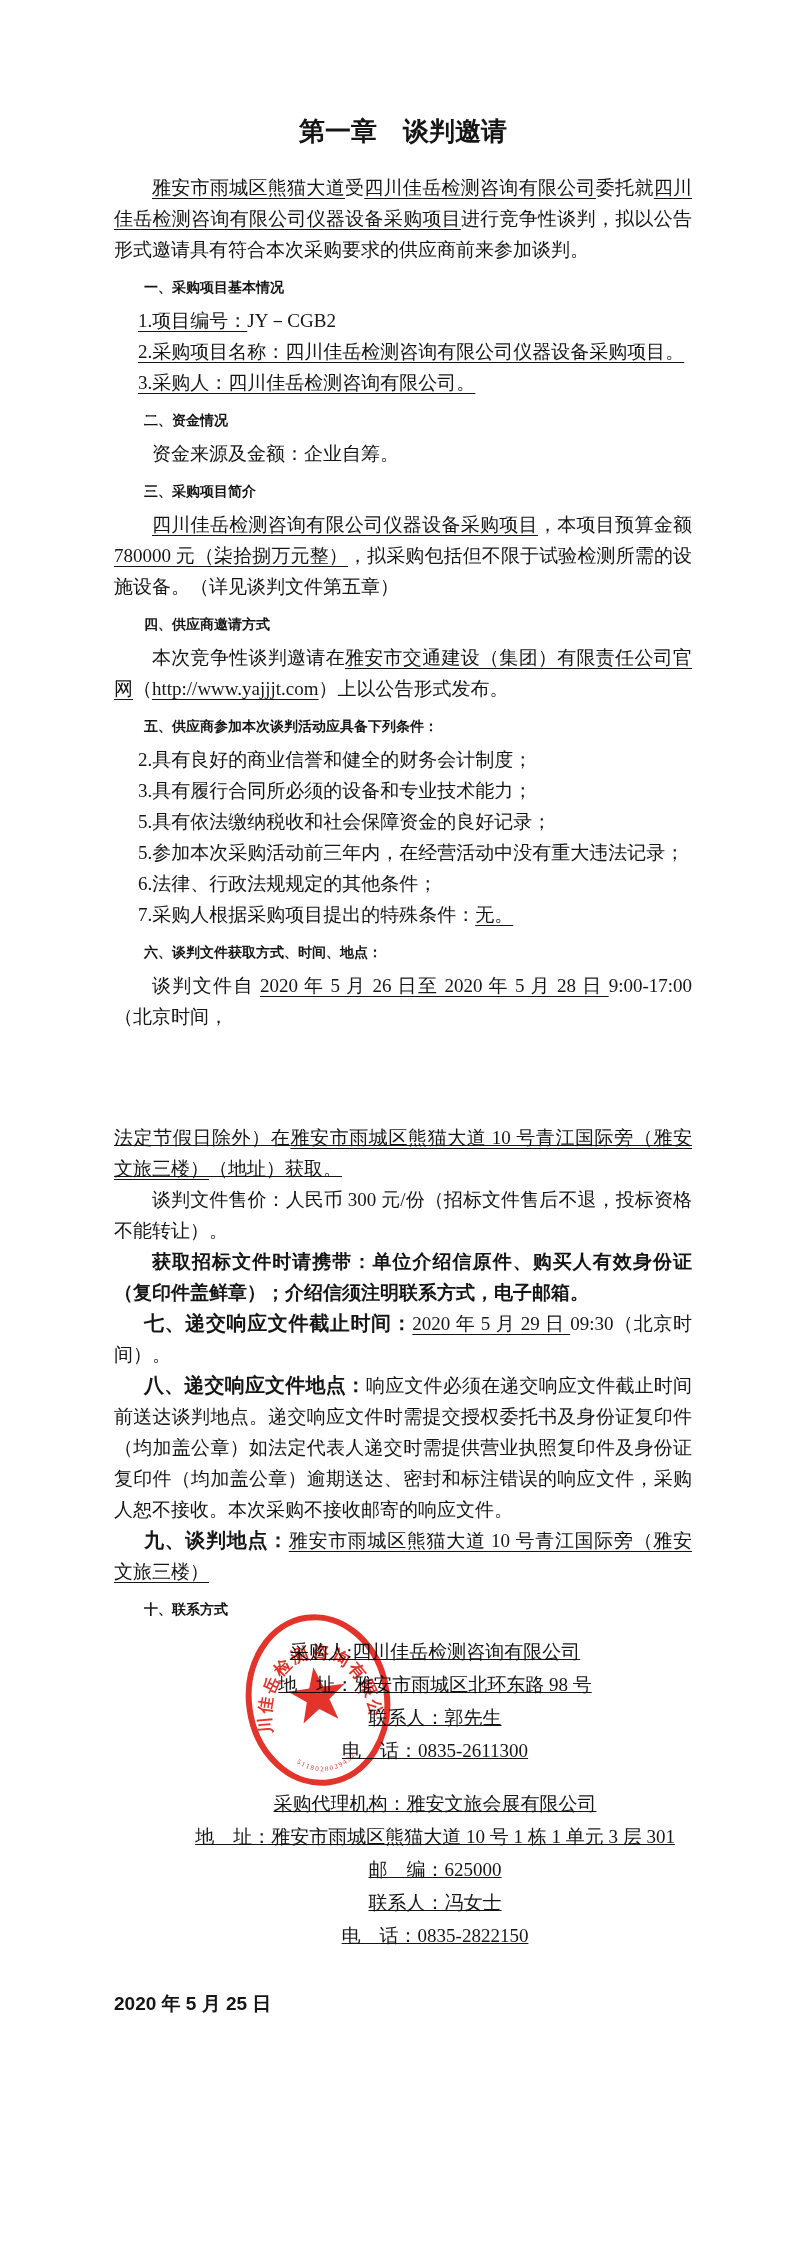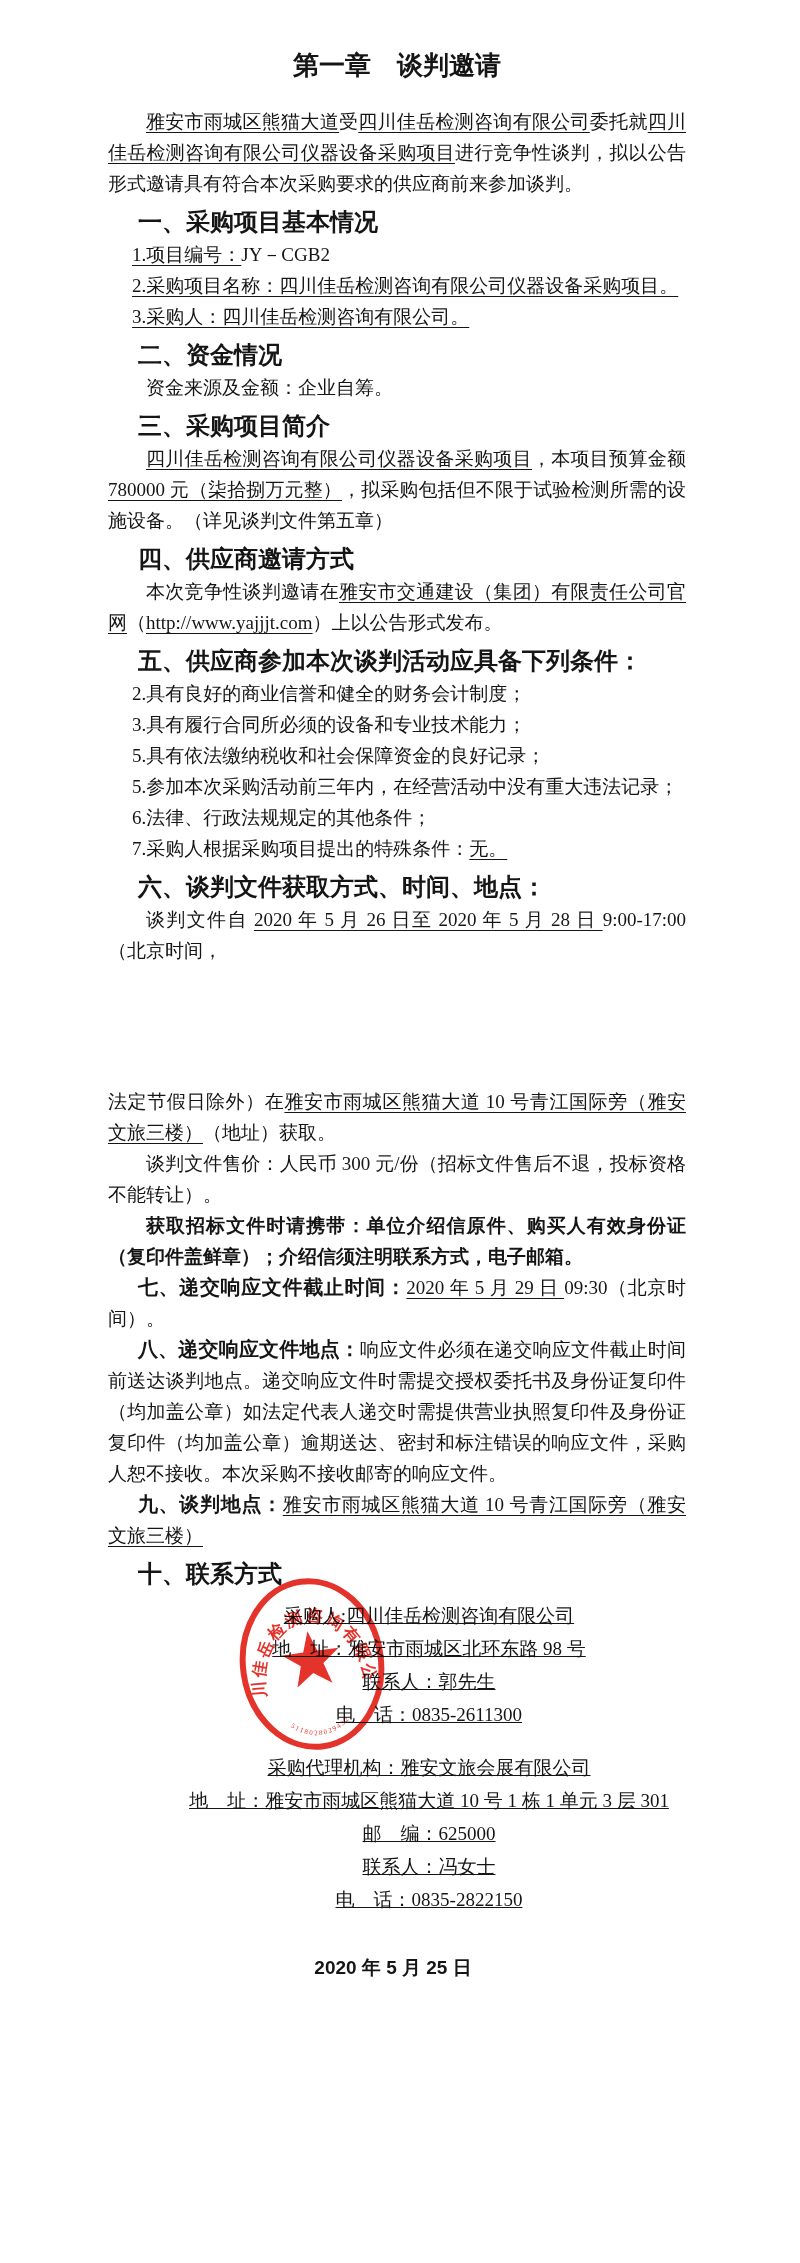--- a/index.html
+++ b/index.html
@@ -4,48 +4,48 @@
 <style>
   html,body{margin:0;padding:0;}
   body{
     position:relative;
     width:800px;height:2263px;
     background:var(--paper,#ffffff);
     color:var(--ink,#151515);
     font-family:"Liberation Serif","DejaVu Serif",serif;
     overflow:hidden;
   }
-  .doc{position:absolute;left:108px;top:0;width:578px;padding-top:48px;}
+  .doc{position:absolute;left:114px;top:0;width:578px;padding-top:114px;}
   .title{
     text-align:center;
     font-family:"Liberation Sans","DejaVu Sans",sans-serif;
     font-weight:700;font-size:26px;line-height:34px;
   }
   p{margin:0;font-size:19px;line-height:31px;text-align:justify;}
   .indent{text-indent:38px;}
   .ti30{text-indent:30px;}
   .h{
-    font-family:Liberation Sans, sans-serif;
-    font-weight:700;font-size:24px;line-height:34px;
+    font-family:Liberation Serif, serif;
+    font-weight:700;font-size:14px;line-height:34px;
     padding-left:30px;margin-top:6px;text-align:left;
   }
   .sub{padding-left:24px;}
   .u{text-decoration:underline;text-underline-offset:4px;text-decoration-thickness:1px;}
   .bh{
     font-family:Liberation Sans, sans-serif;
     font-weight:700;font-size:20px;
   }
   .bold-serif{font-weight:700;}
   .intro{margin-top:24px;}
-  .cont{margin-top:120px;}
+  .cont{margin-top:90px;text-decoration:underline;}
   .contact{position:relative;padding-left:64px;margin-top:8px;}
   .contact p{line-height:33px;text-align:center;text-decoration:underline;}
   .agency{margin-top:20px;}
   .date{
-    margin-top:36px;text-align:center;padding-right:8px;
+    margin-top:36px;text-align:left;padding-right:8px;
     font-family:"Liberation Sans","DejaVu Sans",sans-serif;
     font-weight:700;font-size:19px;
   }
   .seal{
     position:absolute;left:130px;top:-22px;
     width:148px;height:175px;
     mix-blend-mode:multiply;opacity:.93;
     pointer-events:none;
   }
   .ring{stroke:var(--seal,#e2231a);stroke-width:6;fill:none;}

